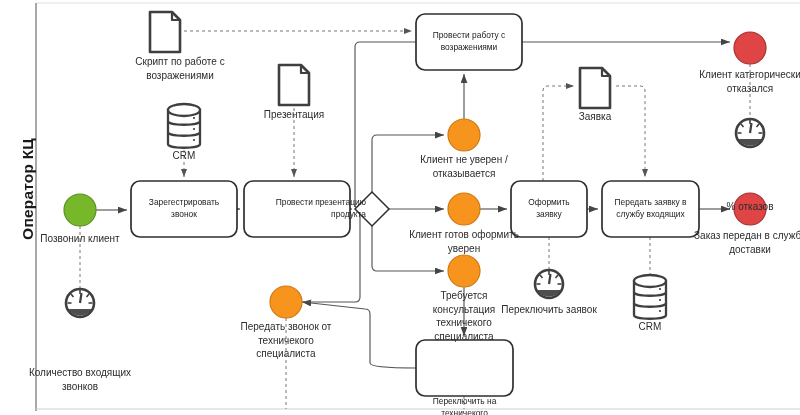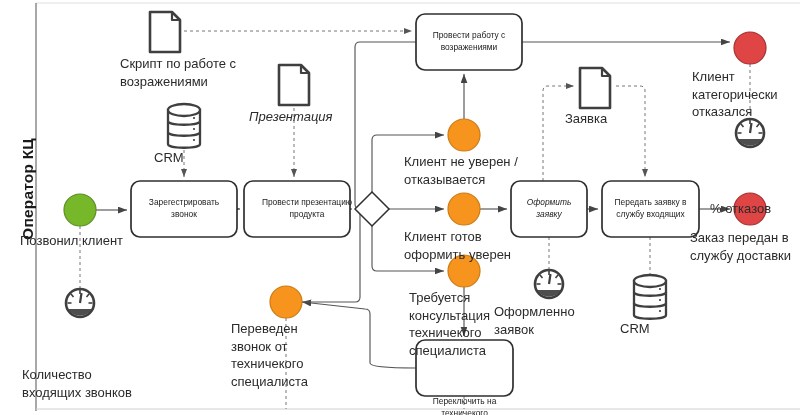--- a/index.html
+++ b/index.html
@@ -30,22 +30,22 @@
     text-align: center;
     transform: rotate(-90deg);
     font-size: 15.5px;
     font-weight: bold;
     color: #1a1a1a;
     letter-spacing: 0.2px;
     white-space: nowrap;
   }
   .node-label {
     position: absolute;
-    text-align: left;
-    font-size: 13px;
+    text-align: center;
+    font-size: 10px;
     color: #2b2b2b;
     line-height: 1.35;
     pointer-events: none;
   }
   .task-label {
     position: absolute;
     display: flex;
     align-items: center;
     justify-content: center;
     text-align: center;
@@ -204,38 +204,38 @@
         </g>
         <line x1="549" y1="284" x2="550.5" y2="274" stroke="#3f3f3f" stroke-width="2.2"></line>
         <path d="M537,290 A14,14 0 0 0 561,290 Z" fill="#3f3f3f" opacity="0.92"></path>
       </g>
     </g>
   </svg>
 
   <div class="lane-label">Оператор КЦ</div>
 
   <div class="task-label" style="left:131px; top:181px; width:106px; height:56px;">Зарегестрировать звонок</div>
-  <div class="task-label" style="left:244px; top:181px; width:126px; height:56px;">Провести презентацию продукта</div>
+  <div class="task-label" style="left:244px; top:181px; width:126px; height:56px;text-align:right;">Провести презентацию продукта</div>
   <div class="task-label" style="left:416px; top:14px; width:106px; height:56px;">Провести работу с возражениями</div>
-  <div class="task-label" style="left:511px; top:181px; width:76px; height:56px;font-style:italic;">Оформить заявку</div>
+  <div class="task-label" style="left:511px; top:181px; width:76px; height:56px;">Оформить заявку</div>
   <div class="task-label" style="left:602px; top:181px; width:97px; height:56px;">Передать заявку в службу входящих</div>
   <div class="task-label" style="left:416px; top:340px; width:97px; height:56px;margin-top:46px;">Переключить на техничекого специалиста</div>
 
   <div class="node-label" style="left:20px; top:232px; width:120px;">Позвонил клиент</div>
   <div class="node-label" style="left:404px; top:153px; width:120px;">Клиент не уверен / отказывается</div>
   <div class="node-label" style="left:404px; top:228px; width:120px;">Клиент готов оформить уверен</div>
   <div class="node-label" style="left:409px; top:289px; width:110px;">Требуется консультация техничекого специалиста</div>
-  <div class="node-label" style="left:231px; top:320px; width:110px;">Переведен звонок от техничекого специалиста</div>
+  <div class="node-label" style="left:231px; top:320px; width:110px;">Передать звонок от техничекого специалиста</div>
   <div class="node-label" style="left:692px; top:68px; width:116px;">Клиент категорически отказался</div>
   <div class="node-label" style="left:690px; top:229px; width:120px;">Заказ передан в службу доставки</div>
 
   <div class="node-label" style="left:120px; top:55px; width:120px;">Скрипт по работе с возражениями</div>
-  <div class="node-label" style="left:249px; top:108px; width:90px;font-style:italic;">Презентация</div>
+  <div class="node-label" style="left:249px; top:108px; width:90px;">Презентация</div>
   <div class="node-label" style="left:565px; top:110px; width:60px;">Заявка</div>
 
   <div class="node-label" style="left:154px; top:149px; width:60px;">CRM</div>
   <div class="node-label" style="left:620px; top:320px; width:60px;">CRM</div>
 
   <div class="node-label" style="left:22px; top:322px; width:116px;margin-top:44px;">Количество входящих звонков</div>
   <div class="node-label" style="left:710px; top:152px; width:80px;margin-top:48px;">% отказов</div>
-  <div class="node-label" style="left:494px; top:303px; width:110px;">Оформленно заявок</div>
+  <div class="node-label" style="left:494px; top:303px; width:110px;">Переключить заявок</div>
 
 </div>
 
 </body></html>

